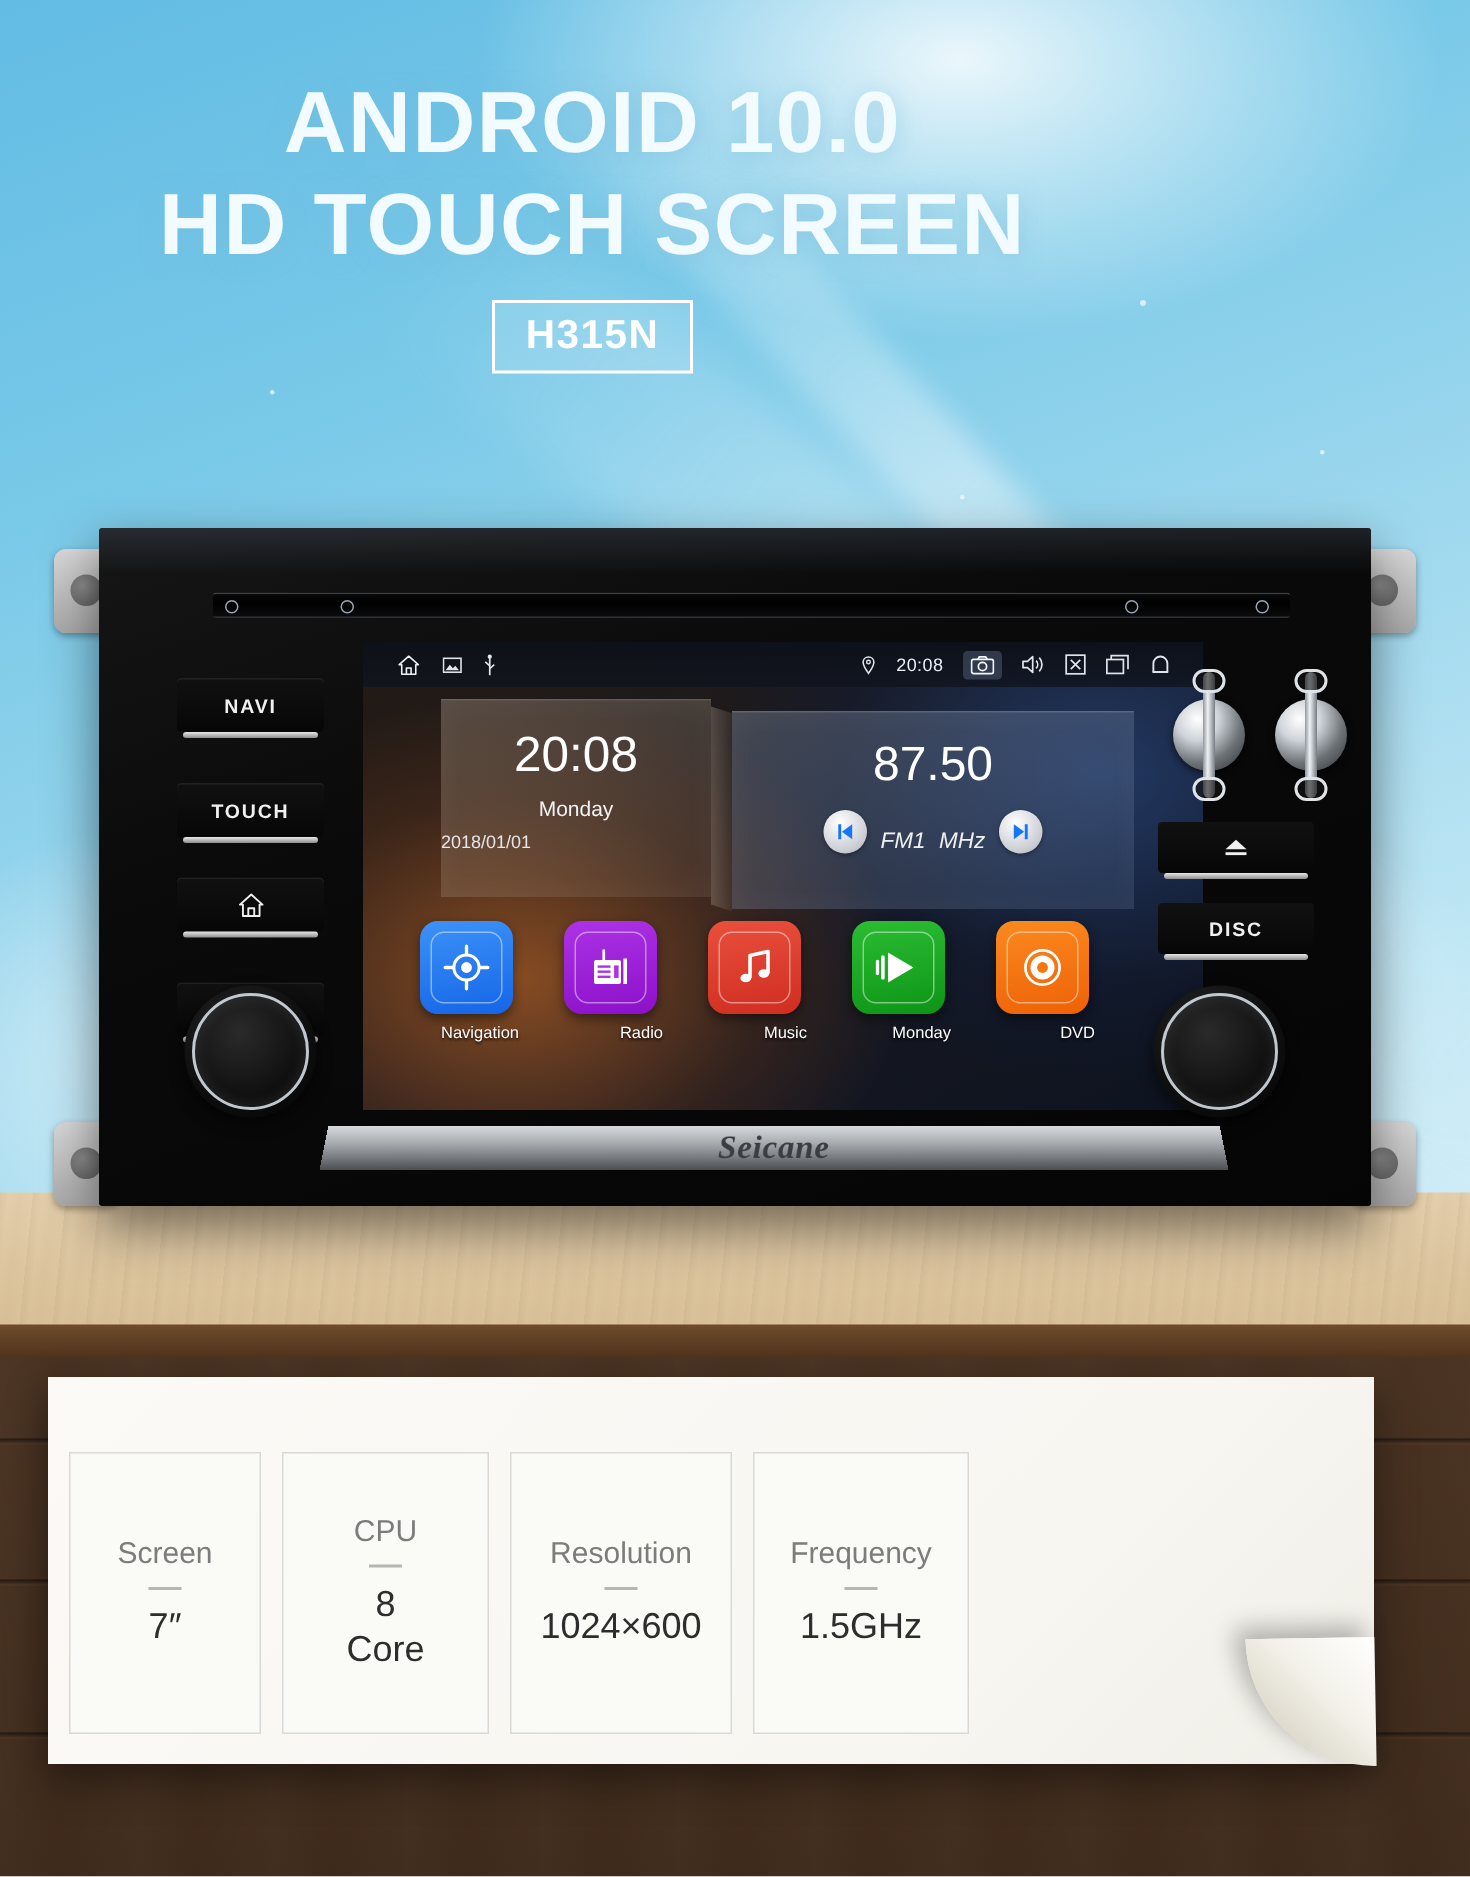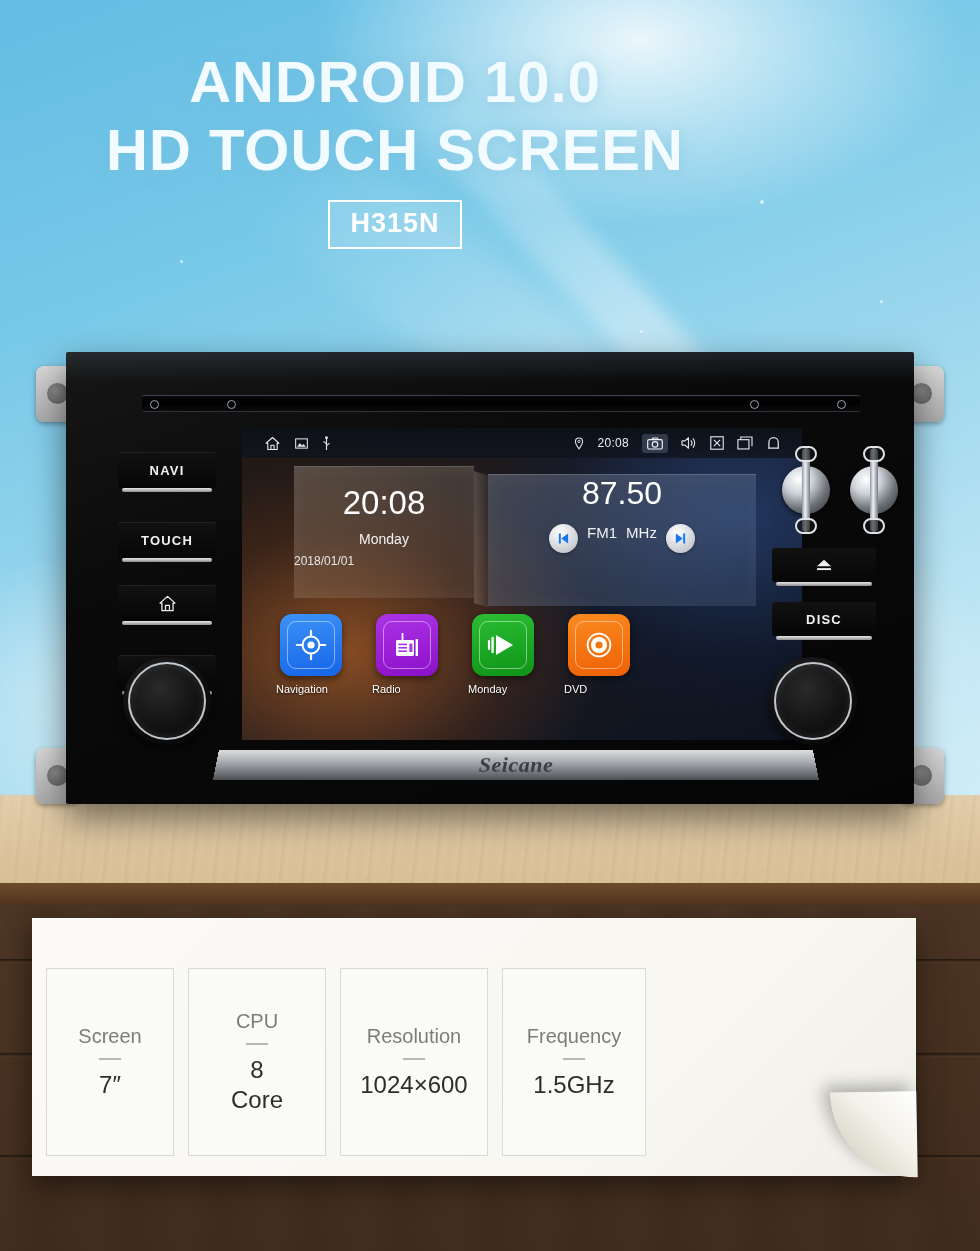--- a/index.html
+++ b/index.html
@@ -165,32 +165,32 @@
   }
   .w-radio {
     position: absolute; left: 194px; top: 8px; width: 268px; height: 132px;
     background: linear-gradient(150deg, rgba(150,165,190,0.32), rgba(70,90,125,0.30));
     border-top: 1px solid rgba(255,255,255,0.22);
     box-shadow: inset 0 0 22px rgba(255,255,255,0.05);
   }
   .clock-time { font-size: 33px; color: #fff; font-weight: 300; text-align: center; padding-top: 17px; letter-spacing: 0px; }
   .clock-day { font-size: 14px; color: #f2f2f2; text-align: center; padding-top: 9px; }
   .clock-date { font-size: 12px; color: #e6e6e6; text-align: left; padding-top: 7px; }
-  .radio-freq { font-size: 32px; color: #fff; font-weight: 300; text-align: center; }
-  .radio-row { display: flex; align-items: flex-start; justify-content: center; gap: 9px; padding-top: 12px; }
+  .radio-freq { font-size: 32px; color: #fff; font-weight: 300; text-align: center; padding-top: 16px; }
+  .radio-row { display: flex; align-items: flex-end; justify-content: center; gap: 9px; padding-top: 12px; font-style: italic; }
   .radio-band, .radio-unit { font-size: 15px; color: #f0f0f0; }
   .rbtn {
     width: 29px; height: 29px; border-radius: 50%;
     background: radial-gradient(circle at 38% 30%, #ffffff, #c9ccd2 70%, #a9adb5 100%);
     display: flex; align-items: center; justify-content: center;
     box-shadow: 0 1px 3px rgba(0,0,0,0.4);
   }
 
   .apps { position: absolute; left: 34px; top: 186px; width: 500px; display: flex; gap: 26px; }
-  .app { width: 70px; text-align: left; }
+  .app { width: 70px; text-align: right; }
   .app-tile {
     width: 62px; height: 62px; border-radius: 12px; margin: 0 auto;
     display: flex; align-items: center; justify-content: center;
     box-shadow: 0 3px 7px rgba(0,0,0,0.45);
     position: relative;
   }
   .app-tile::before {
     content: ""; position: absolute; left: 7px; top: 7px; right: 7px; bottom: 7px;
     border: 1px solid rgba(255,255,255,0.45); border-radius: 9px;
   }
@@ -442,20 +442,30 @@
               <rect x="6.4" y="17" width="8.6" height="1.6" fill="#ad33e6"></rect>
               <rect x="6.4" y="20.4" width="8.6" height="1.6" fill="#ad33e6"></rect>
               <rect x="17.4" y="13.6" width="3" height="8.4" fill="#ad33e6"></rect>
               <rect x="9.6" y="3" width="1.8" height="7" fill="#fff"></rect>
               <rect x="23.6" y="9" width="2.4" height="17" fill="#fff"></rect>
             </svg>
           </div>
           <div class="app-label">Radio</div>
         </div>
 
+        <div class="app">
+          <div class="app-tile" style="background:linear-gradient(170deg,#e9503c,#cf2d21);">
+            <svg width="30" height="30" viewBox="0 0 30 30">
+              <path d="M12 22 L12 7 L24 4.4 L24 19" fill="none" stroke="#fff" stroke-width="2.4" stroke-linejoin="round"></path>
+              <ellipse cx="9.2" cy="22" rx="3.6" ry="2.9" fill="#fff"></ellipse>
+              <ellipse cx="21.2" cy="19" rx="3.6" ry="2.9" fill="#fff"></ellipse>
+            </svg>
+          </div>
+          <div class="app-label">Music</div>
+        </div>
 
         <div class="app">
           <div class="app-tile" style="background:linear-gradient(170deg,#2bbd33,#0e9417);">
             <svg width="32" height="30" viewBox="0 0 32 30">
               <path d="M9 5 L26 15 L9 25 Z" fill="#fff"></path>
               <path d="M5.6 8 L5.6 22" stroke="#fff" stroke-width="2.4" stroke-linecap="round"></path>
               <path d="M2 11 L2 19" stroke="#fff" stroke-width="2.2" stroke-linecap="round"></path>
             </svg>
           </div>
           <div class="app-label">Monday</div>

